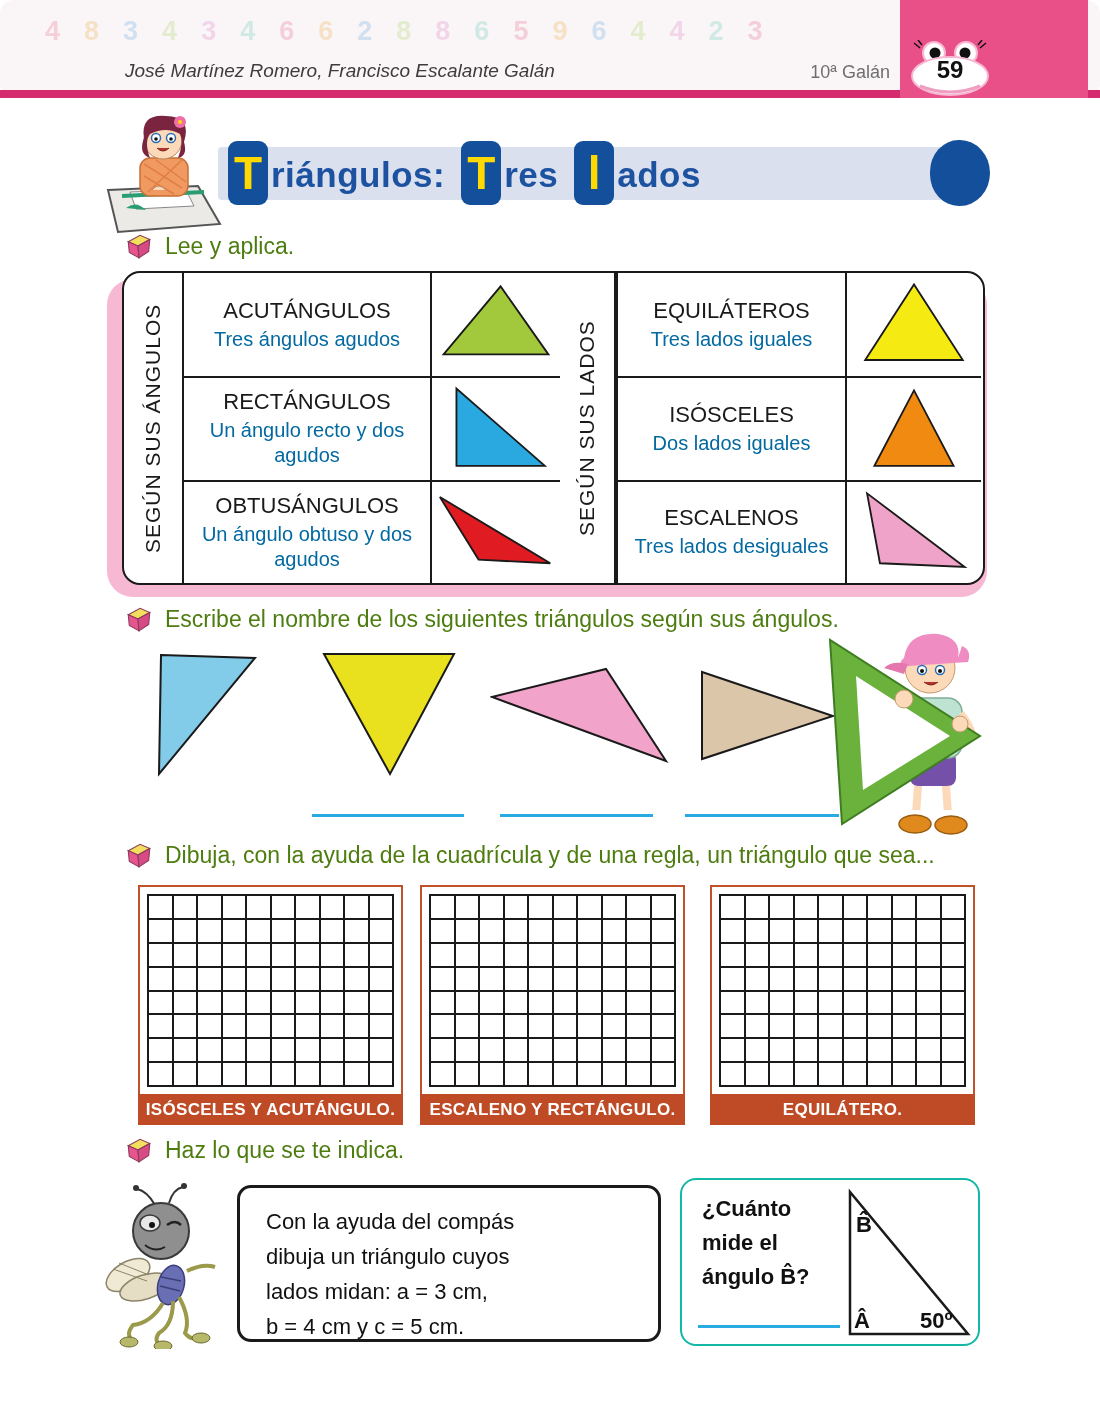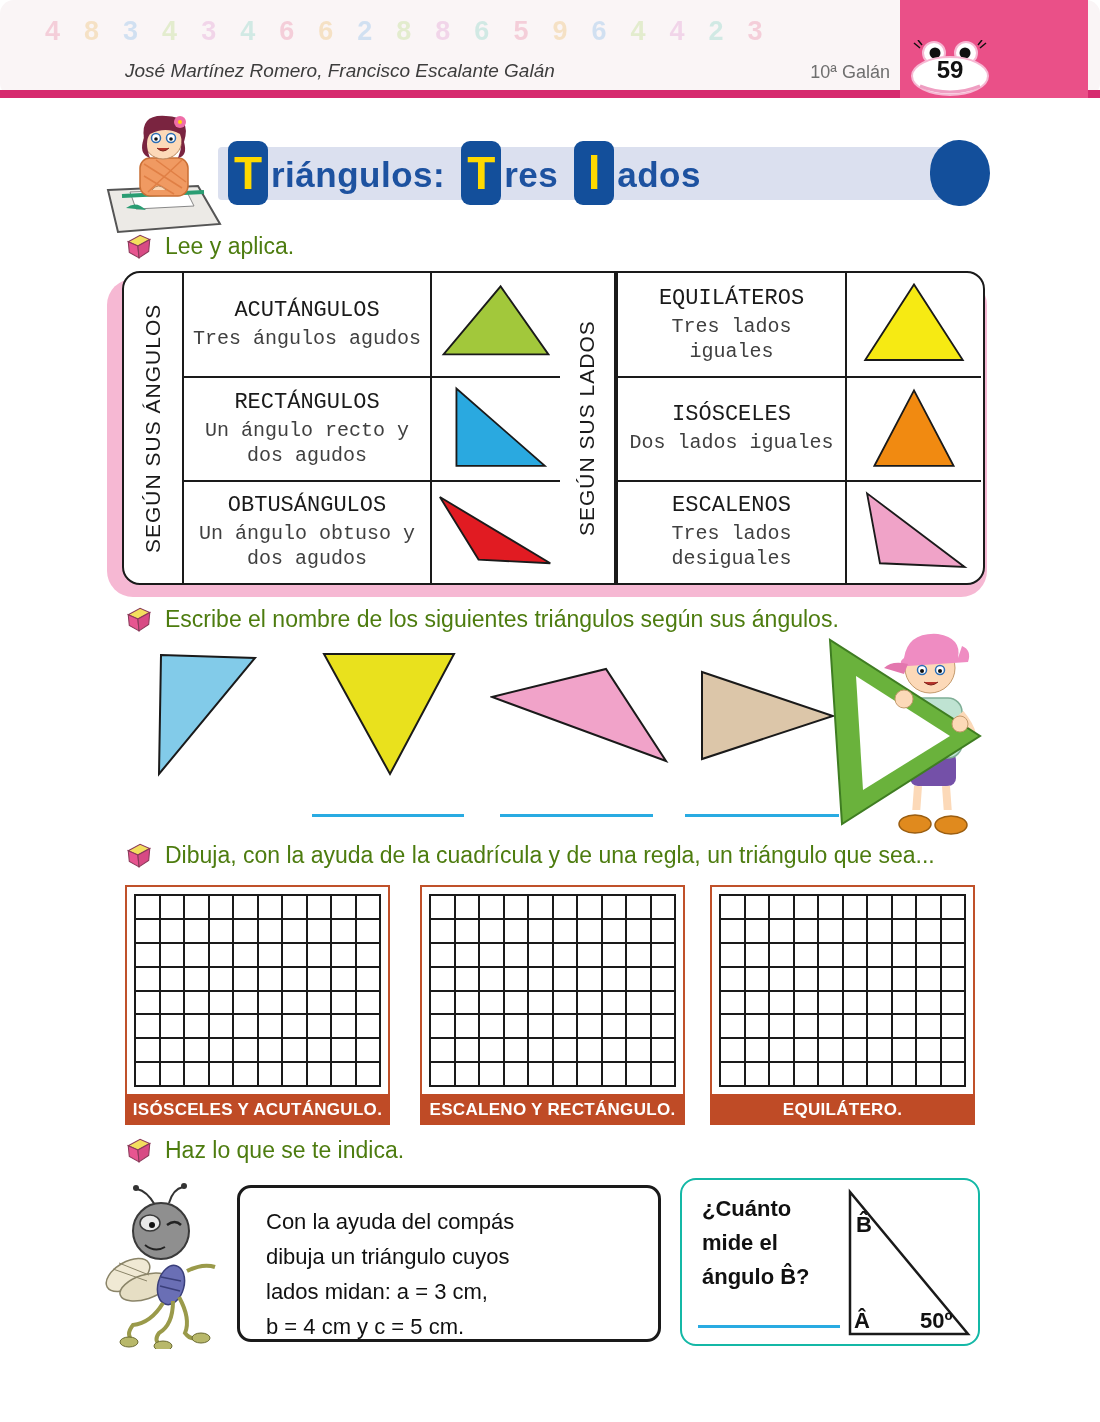--- a/index.html
+++ b/index.html
@@ -31,38 +31,38 @@
   .instruction .instr-text { margin-left:12px; font-size:23px; color:#4d7c0f; }
   #instr-1 { top:232px; } #instr-2 { top:605px; } #instr-3 { top:841px; } #instr-4 { top:1136px; }
 
   
   .table-trim { position:absolute; left:107px; top:279px; width:880px; height:318px; background:#f6b8d3; border-radius:26px; }
   .class-table { position:absolute; left:122px; top:271px; width:863px; height:314px; background:#fff; border:2px solid #1a1a1a; border-radius:18px; overflow:hidden;
                  display:grid; grid-template-columns:58px 248px 130px 56px 229px 136px; grid-template-rows:repeat(3,1fr); }
   .vlabel { display:flex; align-items:center; justify-content:center; writing-mode:vertical-rl; transform:rotate(180deg); font-size:21px; color:#1a1a1a; letter-spacing:1px; }
   .vlabel-left { grid-column:1; grid-row:1/4; }
   .vlabel-right { grid-column:4; grid-row:1/4; border-left:2px solid #1a1a1a; transform:rotate(180deg); }
-  .tcell { border-left:2px solid #1a1a1a; display:flex; flex-direction:column; align-items:center; justify-content:center; text-align:center; padding:0 8px;font-family:Liberation Mono, monospace; }
+  .tcell { border-left:2px solid #1a1a1a; display:flex; flex-direction:column; align-items:center; justify-content:center; text-align:center; padding:0 8px; }
   .tcell.rsep, .tricell.rsep { border-top:2px solid #1a1a1a; }
   .tri-name { font-size:22px; color:#1a1a1a; }
-  .tri-desc { font-size:20px; line-height:25px; color:#404040; margin-top:3px; }
+  .tri-desc { font-size:20px; line-height:25px; color:#0369a1; margin-top:3px; }
   .tricell { border-left:2px solid #1a1a1a; display:flex; align-items:center; justify-content:center; }
 
   
   .ex2-triangle { position:absolute; }
   .boy-illustration { position:absolute; left:812px; top:624px; width:186px; height:214px; }
   .answer-line { position:absolute; top:814px; height:3px; background:#29abe2; }
   .answer-line:nth-of-type(1) { left:125px; width:178px; }
   .al2 { left:312px; width:152px; }
   .al3 { left:500px; width:153px; }
   .al4 { left:685px; width:154px; }
 
   
   .grid-panel { position:absolute; top:885px; width:265px; height:240px; background:#fff; border:2px solid #c0512a; }
-  #panel-0 { left:125px;text-align:right; } #panel-1 { left:420px; } #panel-2 { left:710px; }
+  #panel-0 { left:138px;text-align:right; } #panel-1 { left:420px; } #panel-2 { left:710px; }
   .grid-squares { position:absolute; left:7px; top:7px; width:247px; height:193px; display:grid; border:1px solid #1a1a1a; }
   .grid-cell { border:1px solid #1a1a1a; background:#fff; }
   .grid-caption { position:absolute; left:-2px; right:-2px; bottom:-2px; height:31px; background:#bf4b26; color:#fff; font-weight:bold; font-size:17px; display:flex; align-items:center; justify-content:center; letter-spacing:.3px; }
 
   
   .fly-illustration { position:absolute; left:103px; top:1183px; width:136px; height:166px; }
   .compass-box { position:absolute; left:237px; top:1185px; width:424px; height:157px; border:3px solid #1a1a1a; border-radius:14px; background:#fff; padding:16px 0 0 26px; }
   .compass-box .task-line { font-size:22px; line-height:35px; color:#111; }
   .angle-box { position:absolute; left:680px; top:1178px; width:300px; height:168px; border:2px solid #14b8a6; border-radius:16px; background:#fff;font-weight:bold; }
   .angle-question { position:absolute; left:20px; top:12px; }

